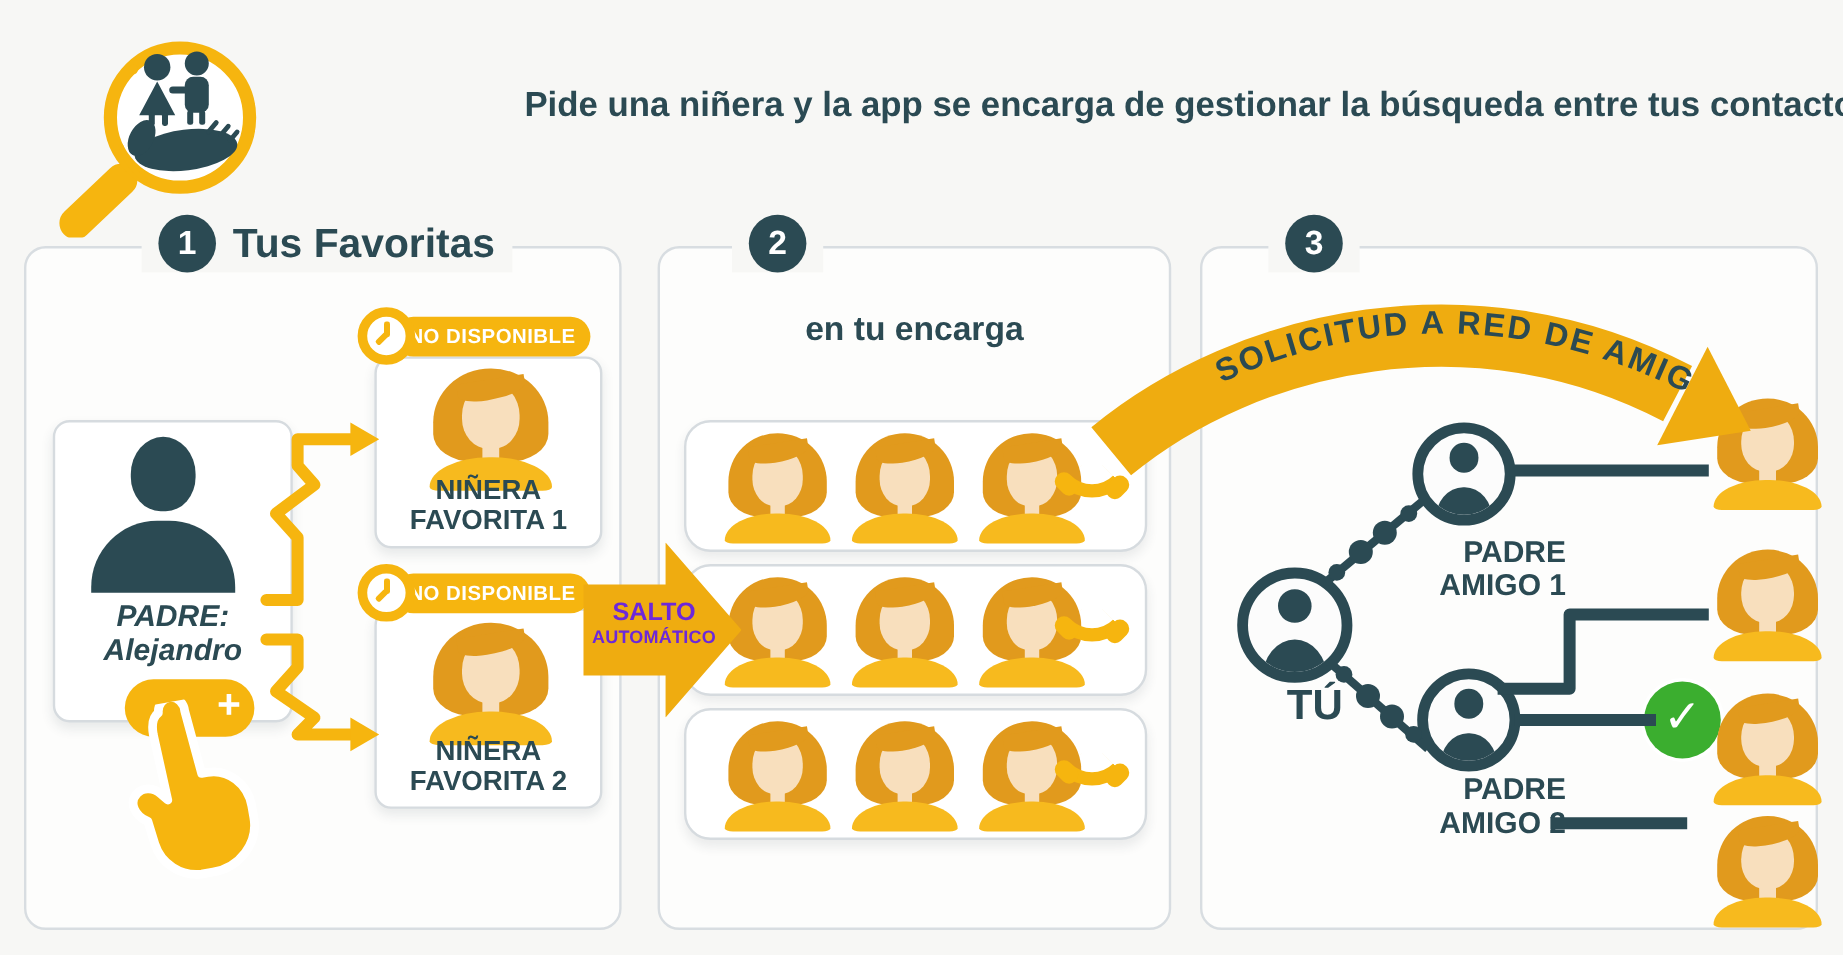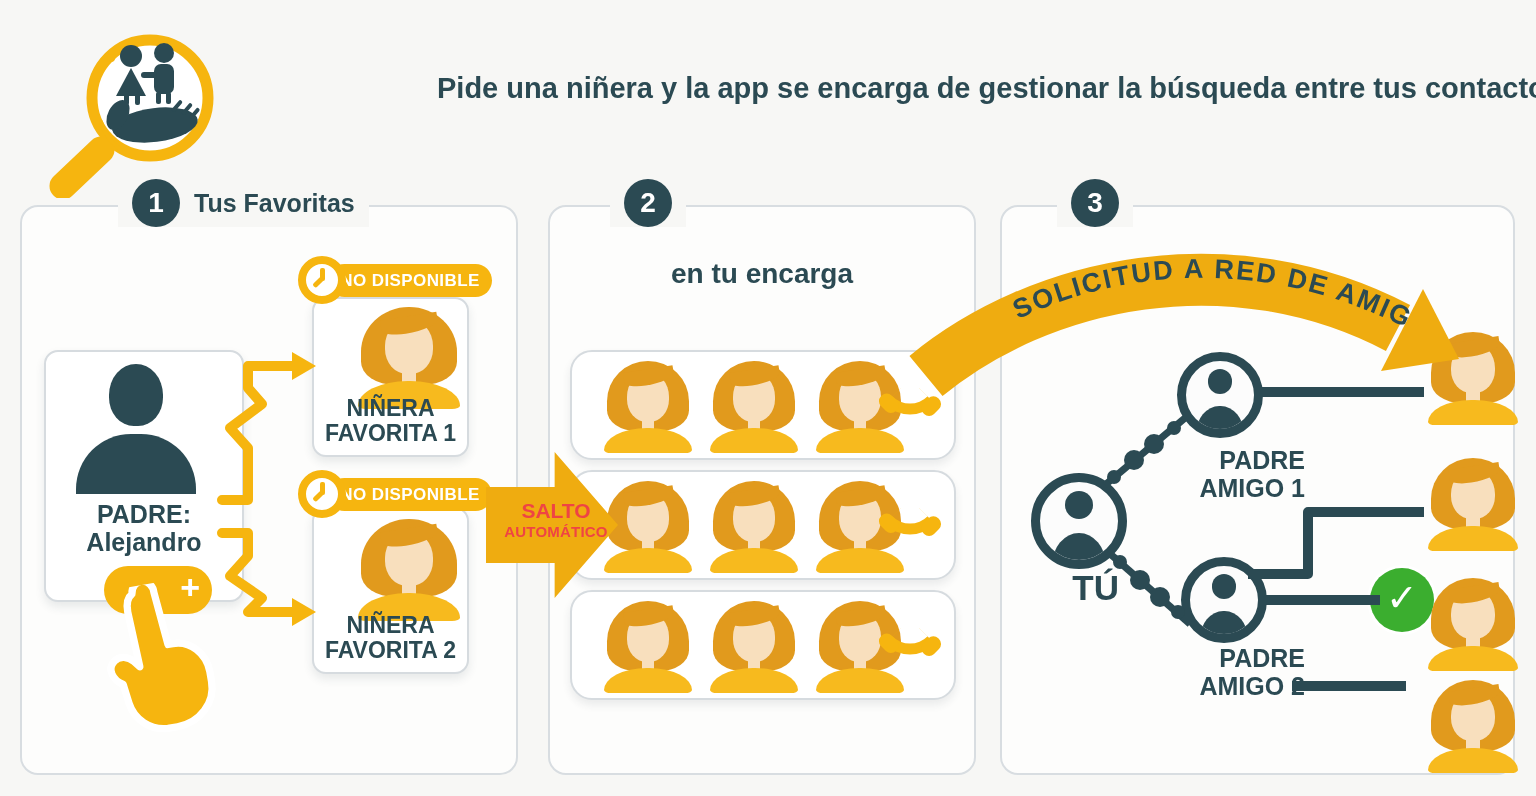--- a/index.html
+++ b/index.html
@@ -30,38 +30,38 @@
   
   .panel{position:absolute;top:205px;height:570px;background:var(--panel-bg);
     border:2px solid var(--panel-border);border-radius:18px;z-index:1;}
   .panel1{left:20px;width:498px;}
   .panel2{left:548px;width:428px;}
   .panel3{left:1000px;width:515px;}
   .panel-head{position:absolute;top:-28px;display:flex;align-items:center;gap:14px;
     background:var(--bg);padding:0 14px;z-index:21;}
   .num{width:48px;height:48px;border-radius:50%;background:var(--dark);color:#fff;
     font-size:28px;font-weight:800;display:flex;align-items:center;justify-content:center;}
-  .ptitle{font-size:25px;font-weight:800;color:var(--dark);white-space:nowrap;}
+  .ptitle{font-size:34px;font-weight:800;color:var(--dark);white-space:nowrap;}
 
   
   .card{position:absolute;background:#fff;border:2px solid var(--card-border);border-radius:14px;
     box-shadow:0 5px 10px rgba(40,60,70,.10);z-index:20;}
-  .padre-card{left:22px;top:143px;width:200px;height:252px;}
+  .padre-card{left:22px;top:143px;width:200px;height:252px;font-style:italic;}
   .sil{position:absolute;left:30px;top:12px;width:120px;height:130px;}
   .sil .head{position:absolute;left:33px;top:0;width:54px;height:62px;border-radius:50% 50% 46% 46%;background:var(--dark);}
   .sil .body{position:absolute;left:0;bottom:0;width:120px;height:60px;background:var(--dark);
     border-radius:55px 55px 0 0;}
   .padre-label{position:absolute;left:0;top:148px;width:100%;text-align:center;
     color:var(--dark);font-weight:800;font-size:25px;line-height:1.12;}
   .add-pill{position:absolute;left:58px;top:214px;width:108px;height:48px;border-radius:24px;
     background:var(--yellow);z-index:22;}
   .add-pill .plus{position:absolute;right:12px;top:2px;color:#fff;font-size:34px;font-weight:900;}
   .hand-svg{position:absolute;left:46px;top:232px;width:124px;height:158px;z-index:30;transform:rotate(-10deg);}
 
-  .fav-card{width:157px;height:160px;}
+  .fav-card{width:190px;height:160px;}
   .fav1{left:290px;top:90px;}
   .fav2{left:290px;top:300px;height:167px;}
   .fav-name{position:absolute;left:0;bottom:8px;width:100%;text-align:center;color:var(--dark);
     font-weight:800;font-size:23px;line-height:1.12;}
 
   
   .badge{position:absolute;z-index:23;}
   .badge .clock{position:absolute;left:0;top:0;width:48px;height:48px;border-radius:50%;
     background:#fff;border:8px solid var(--yellow);z-index:2;}
   .badge .clock::before{content:"";position:absolute;left:calc(50% - 2.5px);top:4px;width:5px;height:13px;background:var(--yellow);border-radius:2px;}
@@ -98,21 +98,21 @@
   .phone{position:absolute;right:26px;top:34px;width:36px;height:36px;
     border-left:11px solid var(--yellow);border-bottom:11px solid var(--yellow);
     border-bottom-left-radius:40px;transform:rotate(-45deg);}
   .phone::before{content:"";position:absolute;left:-15px;top:-8px;width:15px;height:21px;background:var(--yellow);border-radius:7px;}
   .phone::after{content:"";position:absolute;right:-6px;bottom:-17px;width:21px;height:15px;background:var(--yellow);border-radius:7px;}
 
   
   .salto{position:absolute;left:486px;top:452px;width:132px;height:146px;z-index:22;}
   .salto .shape{position:absolute;inset:0;background:var(--yellow-deep);
     clip-path:polygon(0 24%,52% 24%,52% 0,100% 50%,52% 100%,52% 76%,0 76%);}
-  .salto .txt{position:absolute;left:11px;top:46px;width:118px;text-align:center;color:#ef4444;
+  .salto .txt{position:absolute;left:0;top:46px;width:118px;text-align:center;color:#6d28d9;
     font-weight:800;line-height:1.2;}
   .salto .txt .l1{font-size:21px;display:block;}
   .salto .txt .l2{font-size:15px;display:block;letter-spacing:.2px;}
 
   
   .node{position:absolute;border-radius:50%;background:#fcfcfc;border:9px solid var(--dark);
     overflow:hidden;z-index:20;}
   .node .np-head{position:absolute;left:32%;top:12%;width:36%;height:36%;background:var(--dark);border-radius:50%;}
   .node .np-body{position:absolute;left:15%;bottom:-8%;width:70%;height:42%;background:var(--dark);
     border-radius:50% 50% 0 0 / 100% 100% 0 0;}

